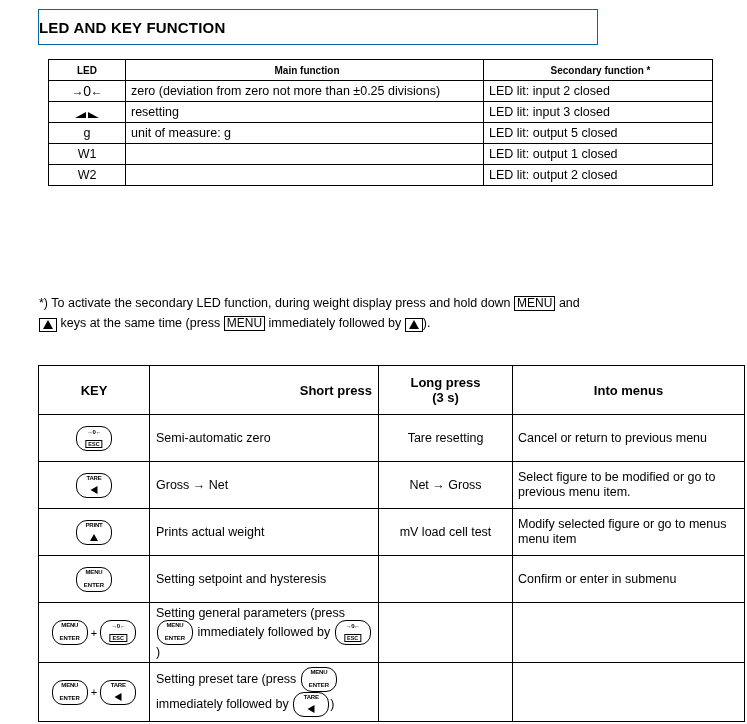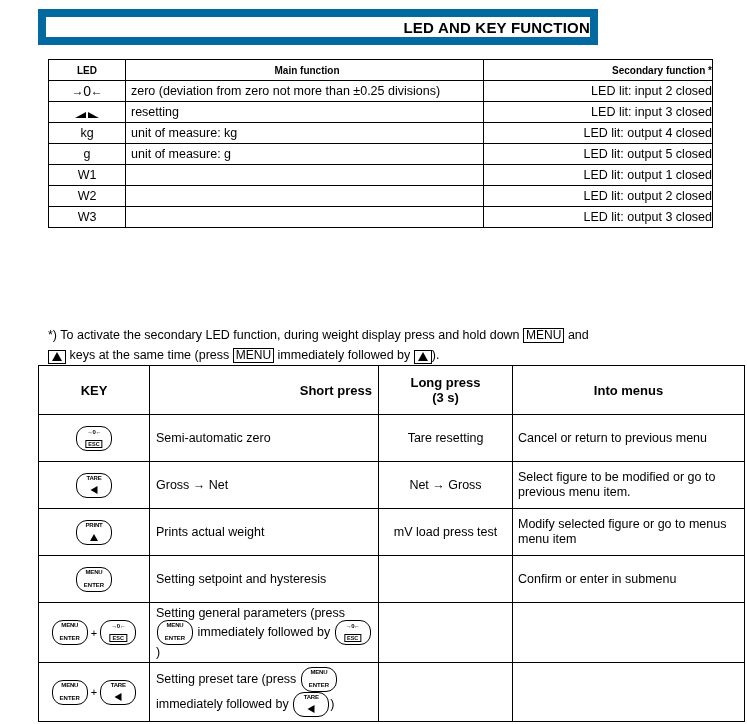--- a/index.html
+++ b/index.html
@@ -22,25 +22,25 @@
     height: 724px;
   }
 
   
   .title-banner {
     position: absolute;
     left: 38px;
     top: 9px;
     width: 560px;
     height: 36px;
-    border: 8px solid #0369a1;
+    border: 1px solid #0369a1;
     box-sizing: border-box;
     display: flex;
     align-items: center;
-    justify-content: flex-end;
+    justify-content: flex-start;
   }
   .title-banner span {
     font-size: 15px;
     font-weight: bold;
     letter-spacing: 0.2px;
   }
 
   
   table {
     border-collapse: collapse;
@@ -74,21 +74,20 @@
     width: 76px;
     text-align: center;
   }
   .led-table .c-main {
     width: 352px;
     padding-left: 5px;
   }
   .led-table .c-sec {
     width: 223px;
     padding-left: 5px;
-    text-align: right;
   }
   .led-cell-glyph {
     display: flex;
     align-items: center;
     justify-content: center;
     height: 100%;
     font-size: 13px;
   }
 
   
@@ -122,26 +121,25 @@
   }
   .stab-glyph .tri-r {
     width: 0; height: 0;
     border-right: 11px solid transparent;
     border-bottom: 6px solid #000;
   }
 
   
   .footnote {
     position: absolute;
-    left: 48px;
+    left: 39px;
     top: 293px;
     width: 676px;
     font-size: 12.5px;
     line-height: 20px;
-    margin-top: 32px;
   }
   .kbox {
     display: inline-block;
     border: 1px solid #000;
     padding: 0 2px;
     line-height: 13px;
     font-size: 12px;
     vertical-align: baseline;
   }
   .tri-up {
@@ -333,43 +331,33 @@
             <span class="stab-glyph">
                 <span class="tri-l"></span>
                 <span class="tri-r"></span>
               </span>
           </div>
         </td>
         <td class="c-main">resetting</td>
         <td class="c-sec">LED lit: input 3 closed</td>
       </tr>
       <tr>
-        <td class="c-led">kg</td>
-        <td class="c-main">unit of measure: kg</td>
-        <td class="c-sec">LED lit: output 4 closed</td>
-      </tr>
-      <tr>
         <td class="c-led">g</td>
         <td class="c-main">unit of measure: g</td>
         <td class="c-sec">LED lit: output 5 closed</td>
       </tr>
       <tr>
         <td class="c-led">W1</td>
         <td class="c-main"></td>
         <td class="c-sec">LED lit: output 1 closed</td>
       </tr>
       <tr>
         <td class="c-led">W2</td>
         <td class="c-main"></td>
         <td class="c-sec">LED lit: output 2 closed</td>
-      </tr>
-      <tr>
-        <td class="c-led">W3</td>
-        <td class="c-main"></td>
-        <td class="c-sec">LED lit: output 3 closed</td>
       </tr>
     </tbody>
   </table>
 
   <div class="footnote">
     <span>*) To activate the secondary LED function, during weight display press and hold down</span>
     <span class="kbox">MENU</span>
     <span>and</span><br>
     <span class="kbox-tri"><span class="tri-up"></span></span>
     <span>keys at the same time (press</span>
@@ -423,21 +411,21 @@
       <tr>
         <td class="c-key">
           <div class="cellwrap">
             <span class="btn">
               <span class="lbl">PRINT</span>
               <span class="mini-tri-u"></span>
             </span>
           </div>
         </td>
         <td class="c-short">Prints actual weight</td>
-        <td class="c-long">mV load press test</td>
+        <td class="c-long">mV load cell test</td>
         <td class="c-menu two-line">Modify selected figure or go to menus menu item</td>
       </tr>
 
       <tr>
         <td class="c-key">
           <div class="cellwrap">
             <span class="btn">
               <span class="lbl">MENU</span>
               <span class="sub">ENTER</span>
             </span>

